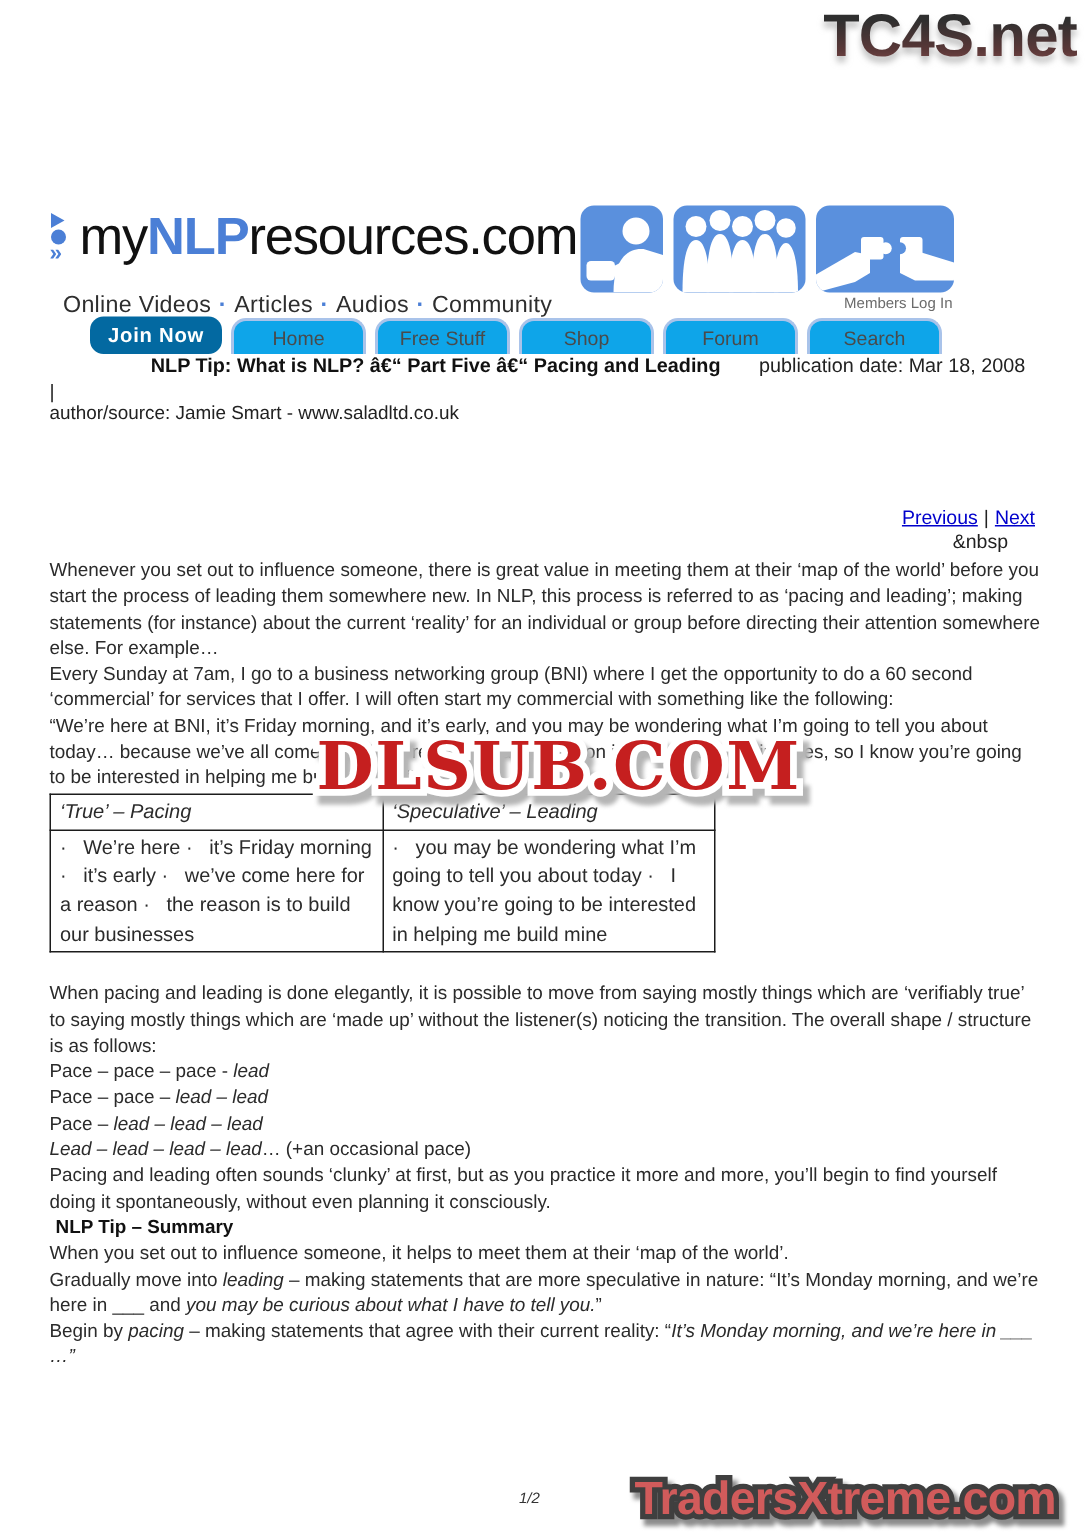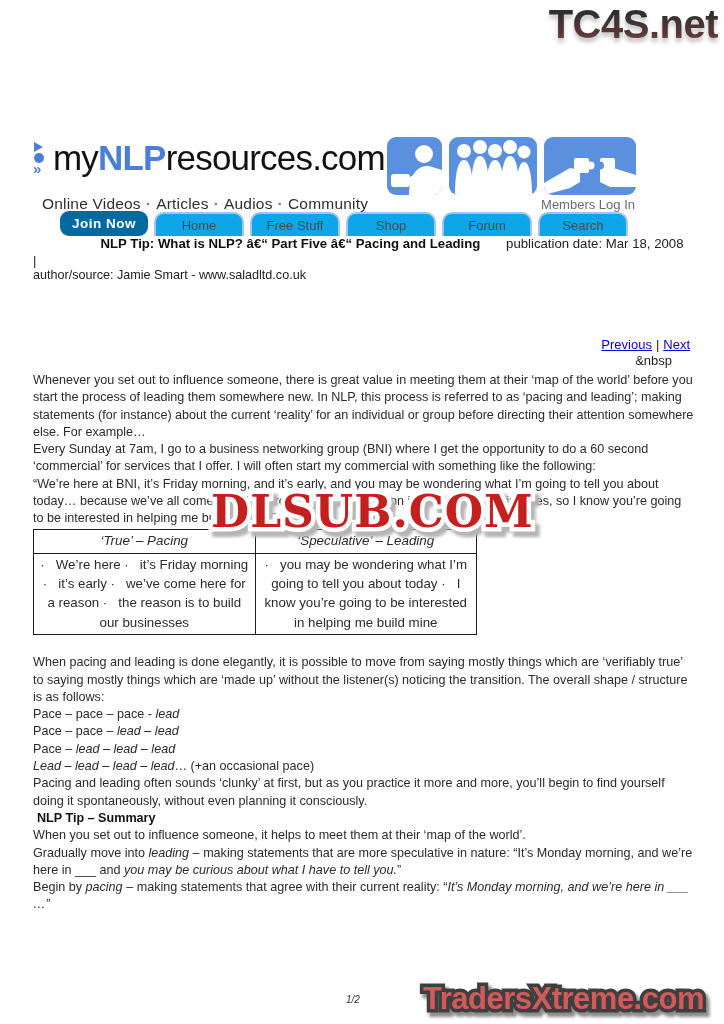--- a/index.html
+++ b/index.html
@@ -25,21 +25,21 @@
   .logo-icon .dot { width:10px; height:10px; border-radius:50%; background:#4b7fd6; margin:1px 0 0 1px; }
   .logo-icon .chev { color:#4b7fd6; font-weight:bold; font-size:15px; line-height:11px; letter-spacing:-2px; }
   .logo-text { font-size:35px; letter-spacing:-0.8px; color:#111; line-height:38px; }
   .logo-text .nlp { color:#4b7fd6; font-weight:bold; }
   .tagline { margin-top:18px; font-size:15.5px; color:#2e2e2e; letter-spacing:0.2px; margin-left:9px; }
   .tagline .tdot { color:#4b7fd6; font-weight:bold; padding:0 5px; }
   
   .tiles { position:absolute; top:137px; left:387px; display:flex; gap:7px; height:58px; }
   .tile { background:#5a90dd; border-radius:9px; overflow:hidden; }
   .tile svg { display:block; }
-  .members { position:absolute; top:197px; left:505px; width:130px; text-align:right; font-size:13px; color:#6b6b6b; cursor:pointer; }
+  .members { position:absolute; top:197px; left:505px; width:130px; text-align:right; font-size:10px; color:#6b6b6b; cursor:pointer; }
   
   .navrow { position:absolute; top:211px; left:60px; display:flex; gap:6px; align-items:flex-end; }
   .join {
     width:88px; height:25px; background:#0369a1; color:#fff; border-radius:9px;
     display:flex; align-items:center; justify-content:center;
     font-weight:bold; font-size:13.5px; letter-spacing:0.5px; cursor:pointer;
   }
   .tab {
     width:90px; height:24px; background:#0ea5e9;
     border:2px solid #a9c3ea; border-bottom:none; border-radius:10px 10px 0 0;
@@ -55,21 +55,21 @@
   .prevnext { position:absolute; top:337px; right:34px; font-size:13px; }
   .plink { color:#0000cc; text-decoration:underline; cursor:pointer; }
   .psep { color:#222; padding:0 4px; }
   .nbsp { position:absolute; top:353px; right:52px; font-size:13px; color:#222; }
   
   .bodycol { position:absolute; top:372px; left:33px; width:661px; font-size:12.6px; line-height:17.3px; color:#2b2b2b; }
   .bodycol p { margin:0; }
   .bodycol .gap { margin-top:19px; }
   .pline i, .bodycol i { font-style:italic; }
   table.ptab { border-collapse:collapse; width:444px; margin-top:1px; table-layout:fixed; }
-  table.ptab th, table.ptab td { border:1.6px solid #1c1c1c; padding:1px 6px 2px 6px; text-align:center; }
+  table.ptab th, table.ptab td { border:1.6px solid #1c1c1c; padding:1px 6px 2px 6px; text-align:left; }
   table.ptab th { font-weight:normal; font-style:italic; font-size:13.4px; height:24px; }
   table.ptab td { font-size:13.3px; line-height:19.4px; vertical-align:top; white-space:pre-wrap; height:80px; }
   .sumhead { font-weight:bold; padding-left:4px; color:#111; }
   
   .dlsub {
     position:absolute; left:211px; top:486px; width:320px; height:56px;
     font-family:"DejaVu Serif", serif; font-weight:bold; font-size:44px; letter-spacing:1px;
     pointer-events:none;
   }
   .dlsub span { position:absolute; left:0; top:0; white-space:nowrap; }

